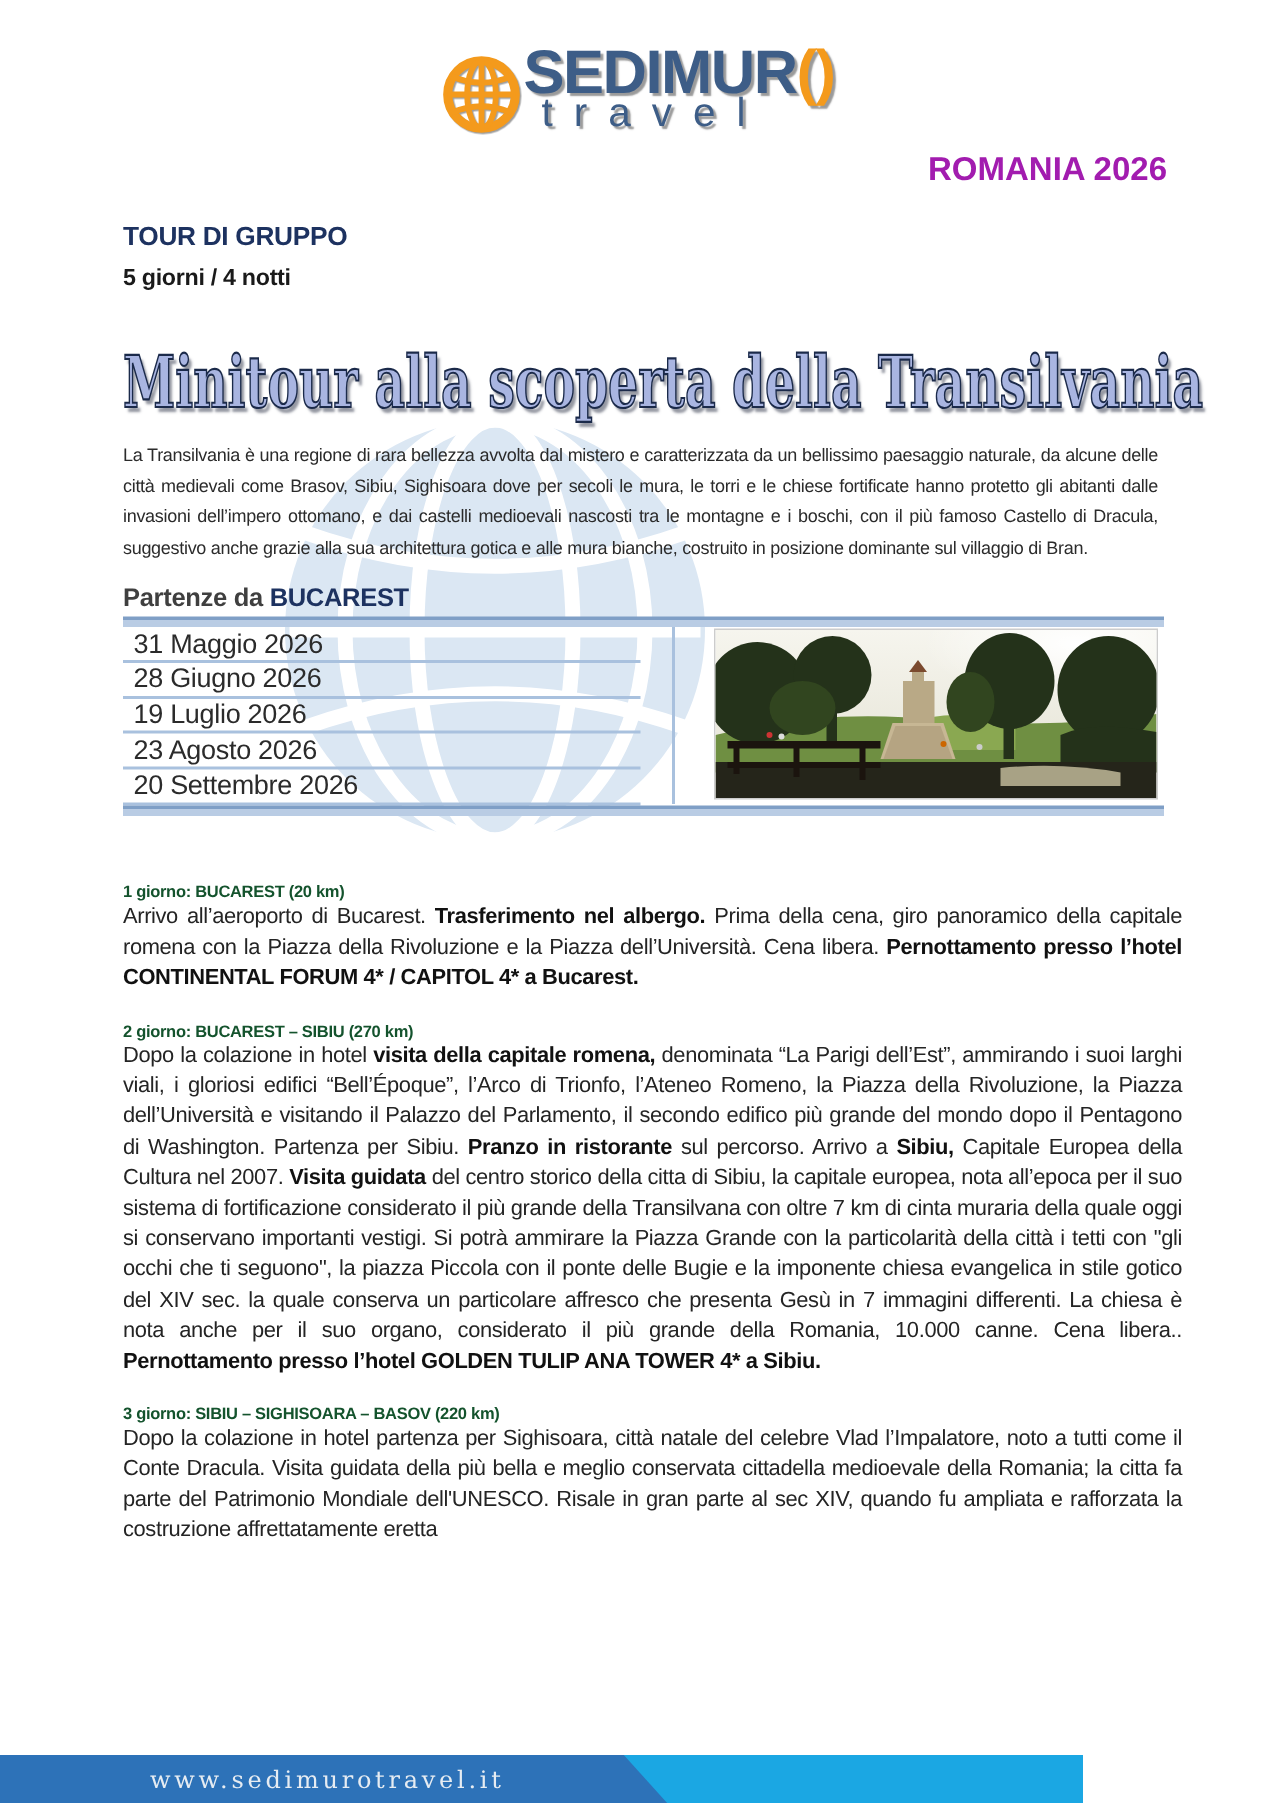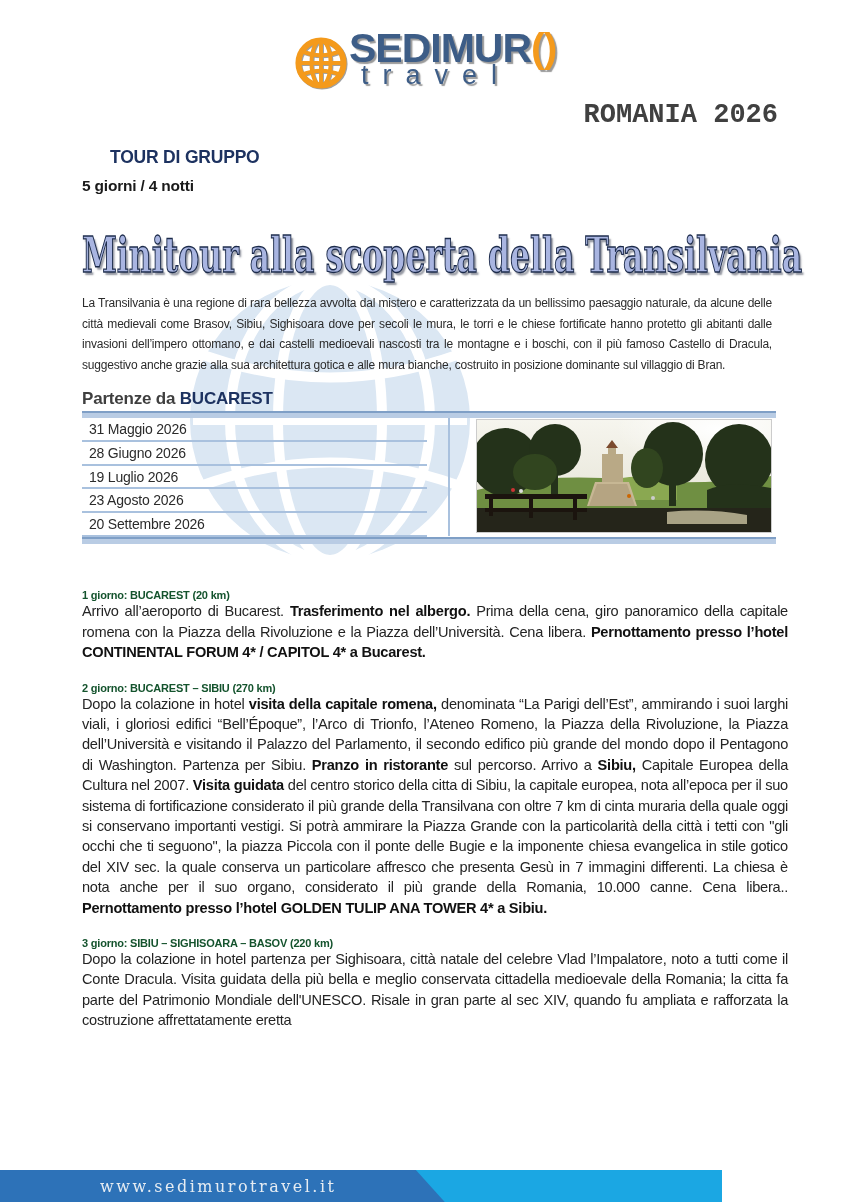--- a/index.html
+++ b/index.html
@@ -18,25 +18,25 @@
     font-weight:bold; font-size:41px; letter-spacing:-1px; color:#3d5d87;
     text-shadow:2px 2px 1px rgba(120,120,120,.75); white-space:nowrap;
   }
   .brand-top .parens { color:#f49a1c; }
   .brand-bottom {
     font-weight:normal; font-size:27px; letter-spacing:14px; color:#3d5d87;
     text-shadow:2px 2px 1px rgba(120,120,120,.75); margin-top:-7px; padding-left:12px; white-space:nowrap;
   }
   .edition {
     position:absolute; right:72px; top:100px; z-index:2;
-    font-family:Liberation Mono, monospace; font-weight:bold; font-size:27px; color:#404040;
+    font-family:Liberation Sans, sans-serif; font-weight:bold; font-size:22px; color:#a21caf;
   }
   
   .content { position:relative; z-index:1; padding:147px 80px 0 82px; }
-  .tour-type { font-weight:bold; font-size:17.5px; color:#1d3260; letter-spacing:-0.2px;margin-left:28px; }
+  .tour-type { font-weight:bold; font-size:17.5px; color:#1d3260; letter-spacing:-0.2px; }
   .duration  { font-weight:bold; font-size:15.5px; color:#1a1a1a; margin-top:9px; letter-spacing:-0.2px; }
   .main-title { margin-top:32px; height:58px; }
   .main-title span {
     display:inline-block; white-space:nowrap;
     font-family:"DejaVu Serif", serif; font-weight:bold; font-size:45px;
     color:#a9b5e1; -webkit-text-stroke:1.3px #1b2a4a;
     text-shadow:3px 3px 2px rgba(90,95,110,.65);
     transform:scale(0.70,1.06); transform-origin:left top;
   }
   .intro {
@@ -44,21 +44,21 @@
     text-align:justify; letter-spacing:-0.2px; color:#2b2b2b;
   }
   
   .dep-heading { margin-top:14px; font-weight:bold; font-size:17px; letter-spacing:-0.2px; }
   .dep-heading .lbl  { color:#3f3f3f; }
   .dep-heading .city { color:#1d3260; }
   .dep-table { position:relative; margin-top:2px; width:694px; height:133px; }
   .band { width:694px; height:7px; background:linear-gradient(#7f9fc6 0 30%, #b9cce4 30% 100%); }
   .band.bottom { position:absolute; left:0; bottom:0; }
   .dep-rows { position:absolute; left:0; top:7px; width:345px; }
-  .dep-row { height:21.7px; border-bottom:2px solid #a9c1de; font-size:14px; color:#2b2b2b;
+  .dep-row { height:21.7px; border-bottom:2px solid #a9c1de; font-size:18px; color:#2b2b2b;
              display:flex; align-items:center; padding-left:7px; letter-spacing:-0.2px; }
   .dep-vline { position:absolute; left:366px; top:7px; width:2px; height:118px; background:#a9c1de; }
   .dep-photo { position:absolute; left:394px; top:8px; width:294px; height:112px; border:1px solid #cccccc; }
   
   .days { margin-top:45px; width:706px; }
   .day-heading { font-weight:bold; font-size:11px; color:#14532d; letter-spacing:-0.2px; margin-top:19px; }
   .day-heading:first-child { margin-top:0; }
   .day-body { font-size:14.6px; line-height:20.4px; text-align:justify; letter-spacing:-0.25px; color:#242424; }
   .day-body b { color:#111; }
   

